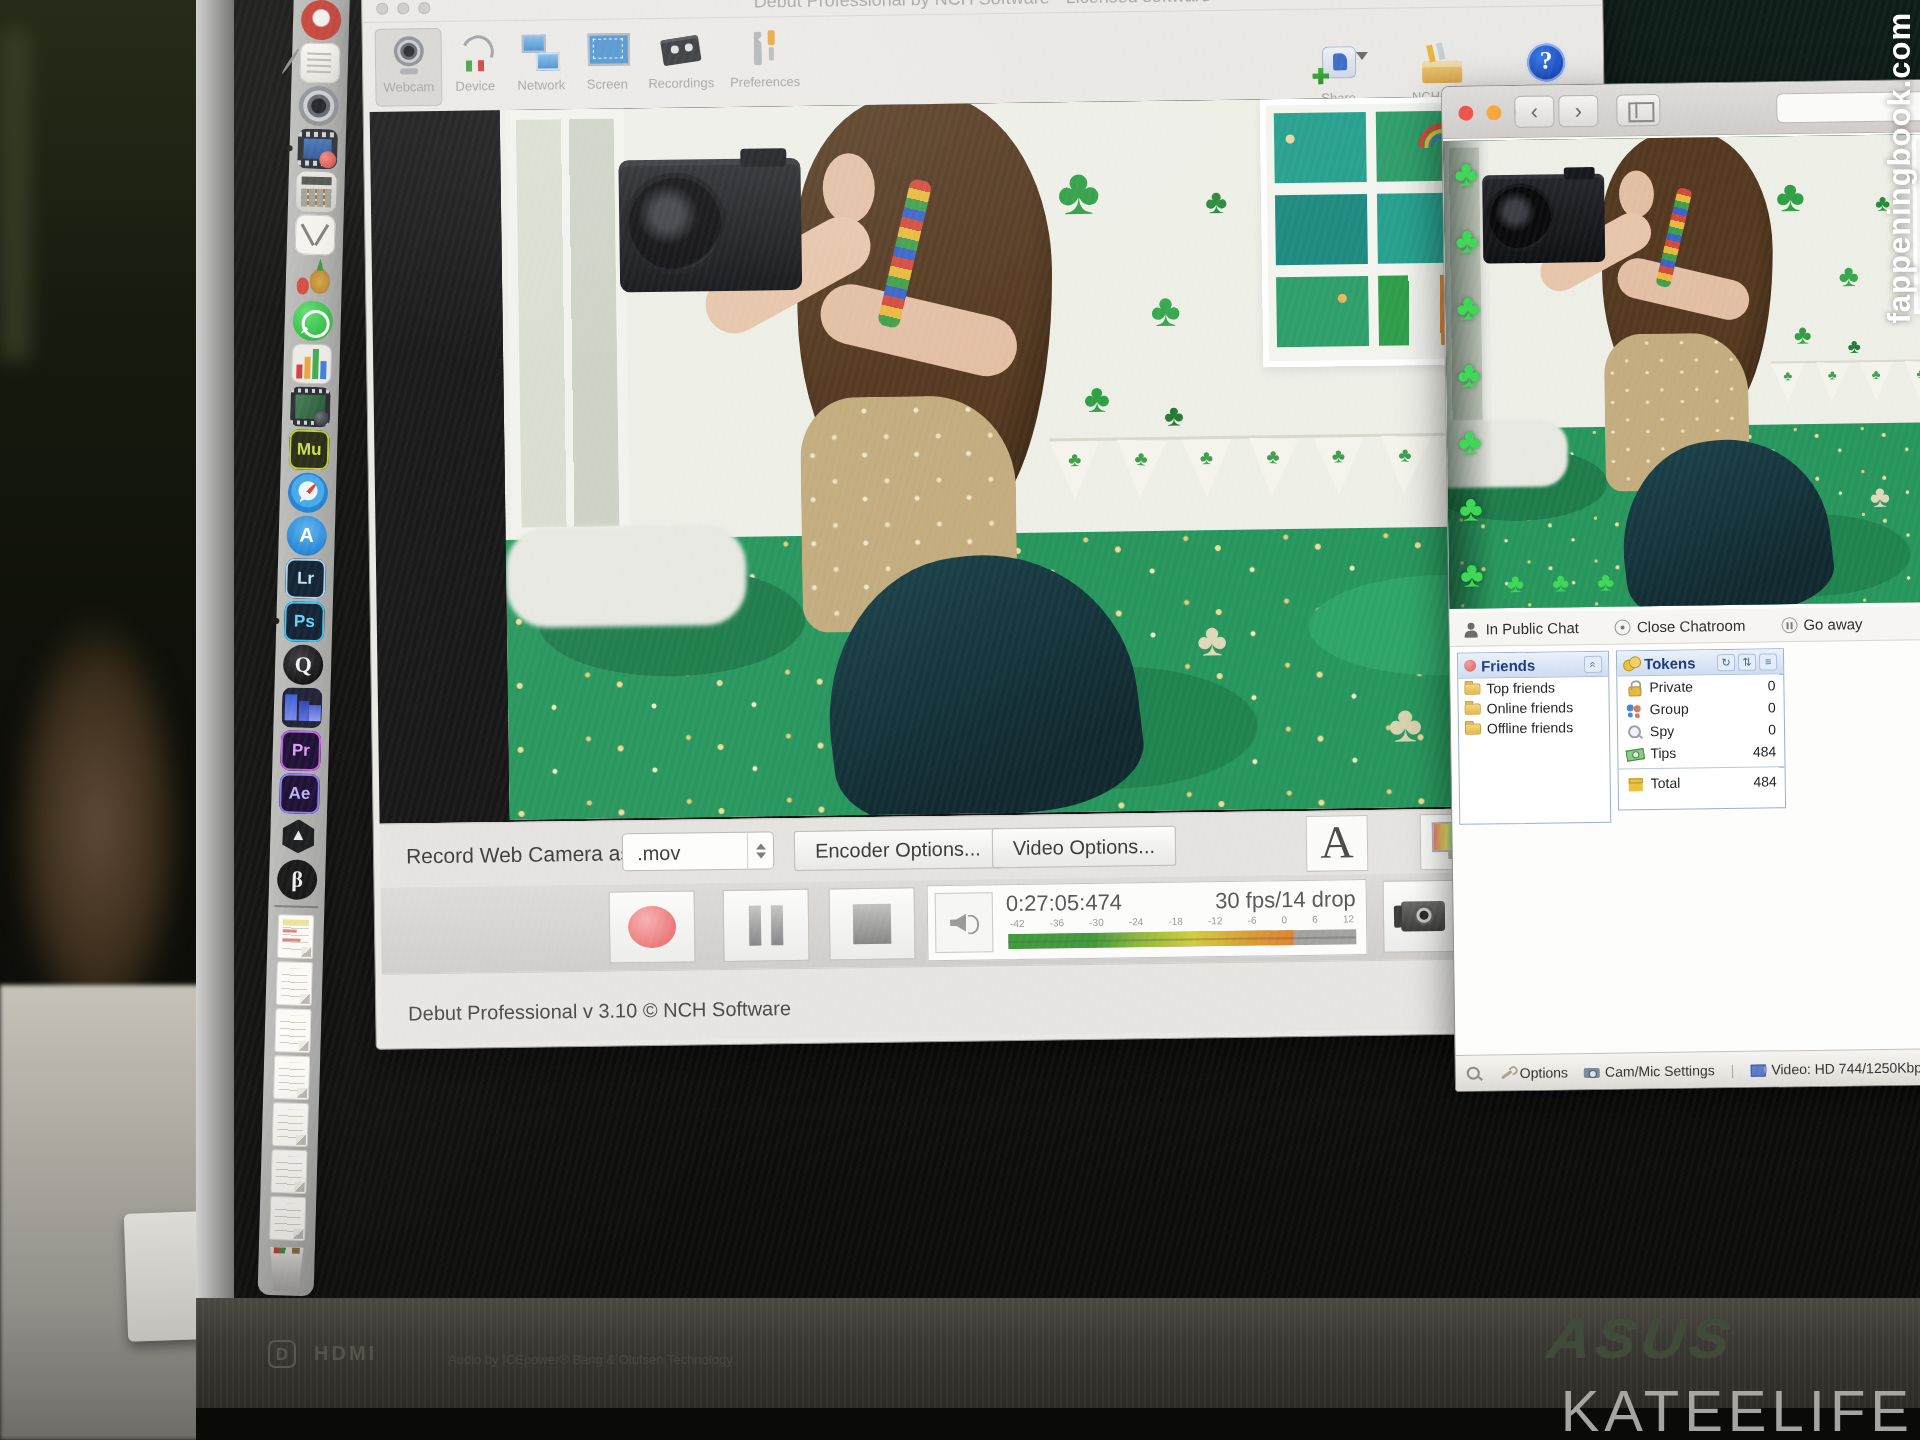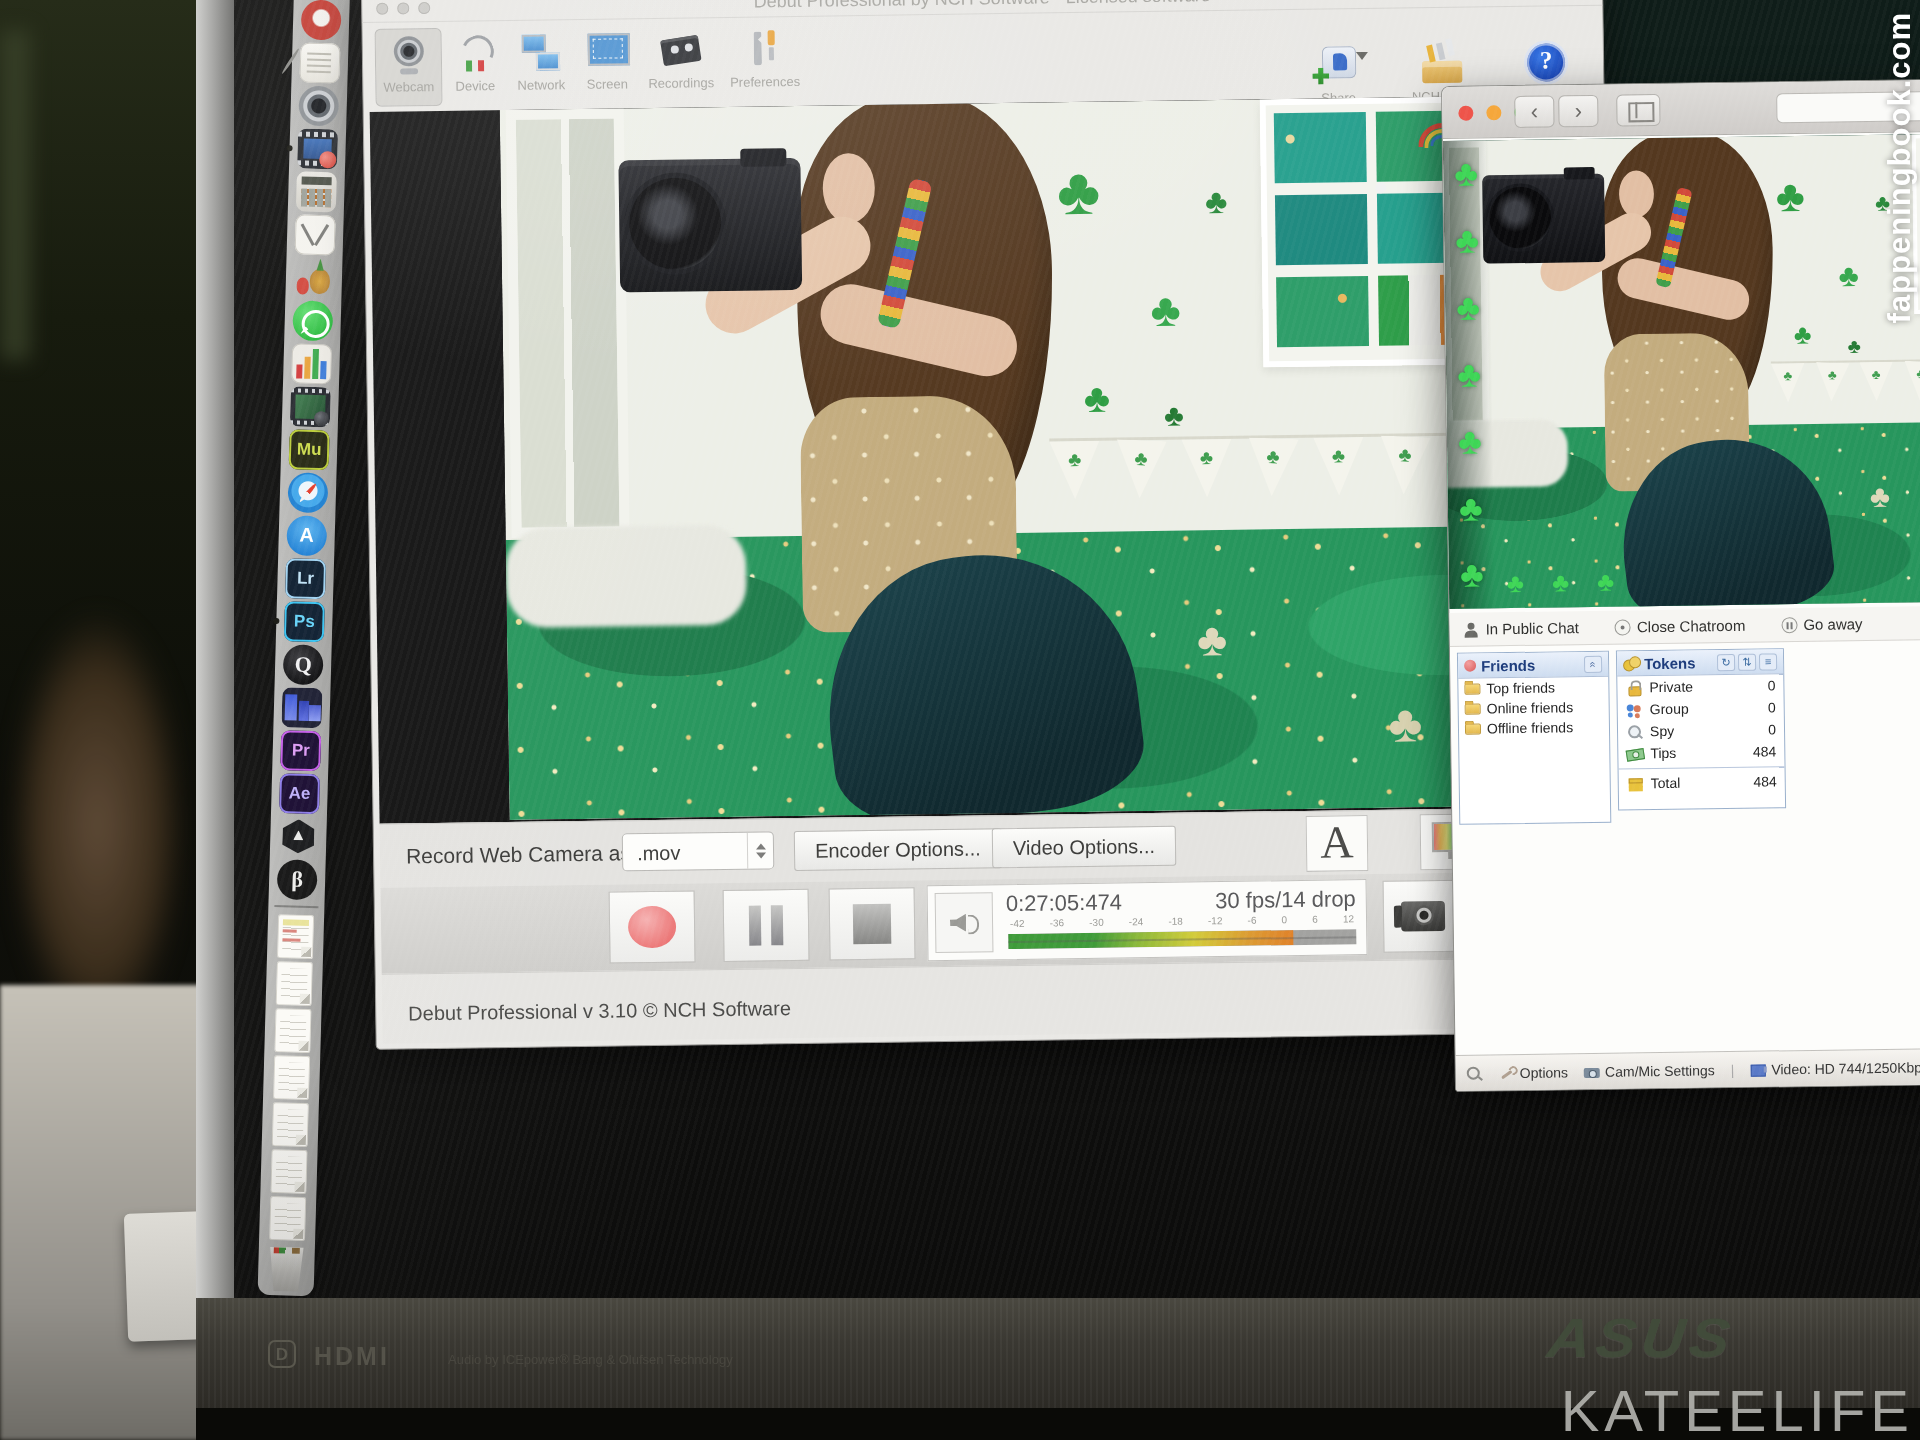--- a/index.html
+++ b/index.html
@@ -13,21 +13,21 @@
 .desk-surface{position:absolute;left:0;top:985px;width:206px;height:455px;background:linear-gradient(180deg,#c6c2b8,#93908a 70%,#6e6c66);filter:blur(2px)}
 .desk-box{position:absolute;left:126px;top:1212px;width:106px;height:128px;background:linear-gradient(180deg,#dedcd6,#c2c0ba);border-radius:6px;transform:rotate(-2deg);box-shadow:0 6px 12px rgba(0,0,0,.4)}
 
 .bezel-left{position:absolute;left:196px;top:0;width:38px;height:1298px;background:linear-gradient(90deg,#d0d0ce,#a8a8a6 45%,#757573)}
 .screen{position:absolute;left:234px;top:0;width:1686px;height:1298px;background:#0e0e0d;overflow:hidden}
 .desktop-tr{position:absolute;right:0;top:0;width:330px;height:92px;background:#0f1d19}
 .bezel-bottom{position:absolute;left:196px;top:1298px;width:1724px;height:110px;overflow:hidden;background:linear-gradient(180deg,#4a4840 0%,#3a3832 40%,#2c2a25 100%)}
 .bezel-bottom::after{content:"";position:absolute;inset:0;background:repeating-linear-gradient(90deg,rgba(255,255,255,.035) 0 2px,rgba(0,0,0,0) 2px 6px)}
 .below-bezel{position:absolute;left:196px;top:1408px;width:1724px;height:32px;background:#0a0a07}
 .bz-dp{position:absolute;left:72px;top:42px;width:28px;height:28px;border:2px solid #5a584e;border-radius:7px;color:#5a584e;font-weight:bold;font-size:17px;text-align:center;line-height:25px;z-index:2}
-.bz-hdmi{position:absolute;left:118px;top:44px;font-size:25px;font-weight:bold;color:#55534a;letter-spacing:3px;z-index:2}
+.bz-hdmi{position:absolute;left:118px;top:44px;font-size:20px;font-weight:bold;color:#55534a;letter-spacing:3px;z-index:2}
 .bz-audio{position:absolute;left:252px;top:54px;font-size:13px;color:#4c4a42;opacity:.85;z-index:2}
 .bz-asus{position:absolute;left:1352px;top:6px;font-size:60px;font-weight:bold;font-style:italic;color:#414b3a;letter-spacing:5px;transform:scaleY(.92) skewX(-6deg);text-shadow:0 1px 0 rgba(255,255,255,.07);z-index:2}
 
 .wm-side{position:absolute;right:2px;top:12px;writing-mode:vertical-rl;transform:rotate(180deg);font-size:31px;font-weight:bold;color:#fff;letter-spacing:1px;z-index:60;text-shadow:0 0 6px rgba(0,0,0,.45)}
 .wm-bottom{position:absolute;right:6px;bottom:-4px;font-size:58px;color:#b2b2ad;letter-spacing:5px;z-index:60;opacity:.92}
 
 .glare{position:absolute;inset:0;z-index:35;pointer-events:none;background:
  radial-gradient(1200px 520px at 30% 6%,rgba(255,255,255,.10),rgba(255,255,255,0) 60%),
  linear-gradient(115deg,rgba(255,255,255,.06),rgba(255,255,255,0) 45%),
  linear-gradient(0deg,rgba(0,0,0,.16),rgba(0,0,0,0) 18%),

